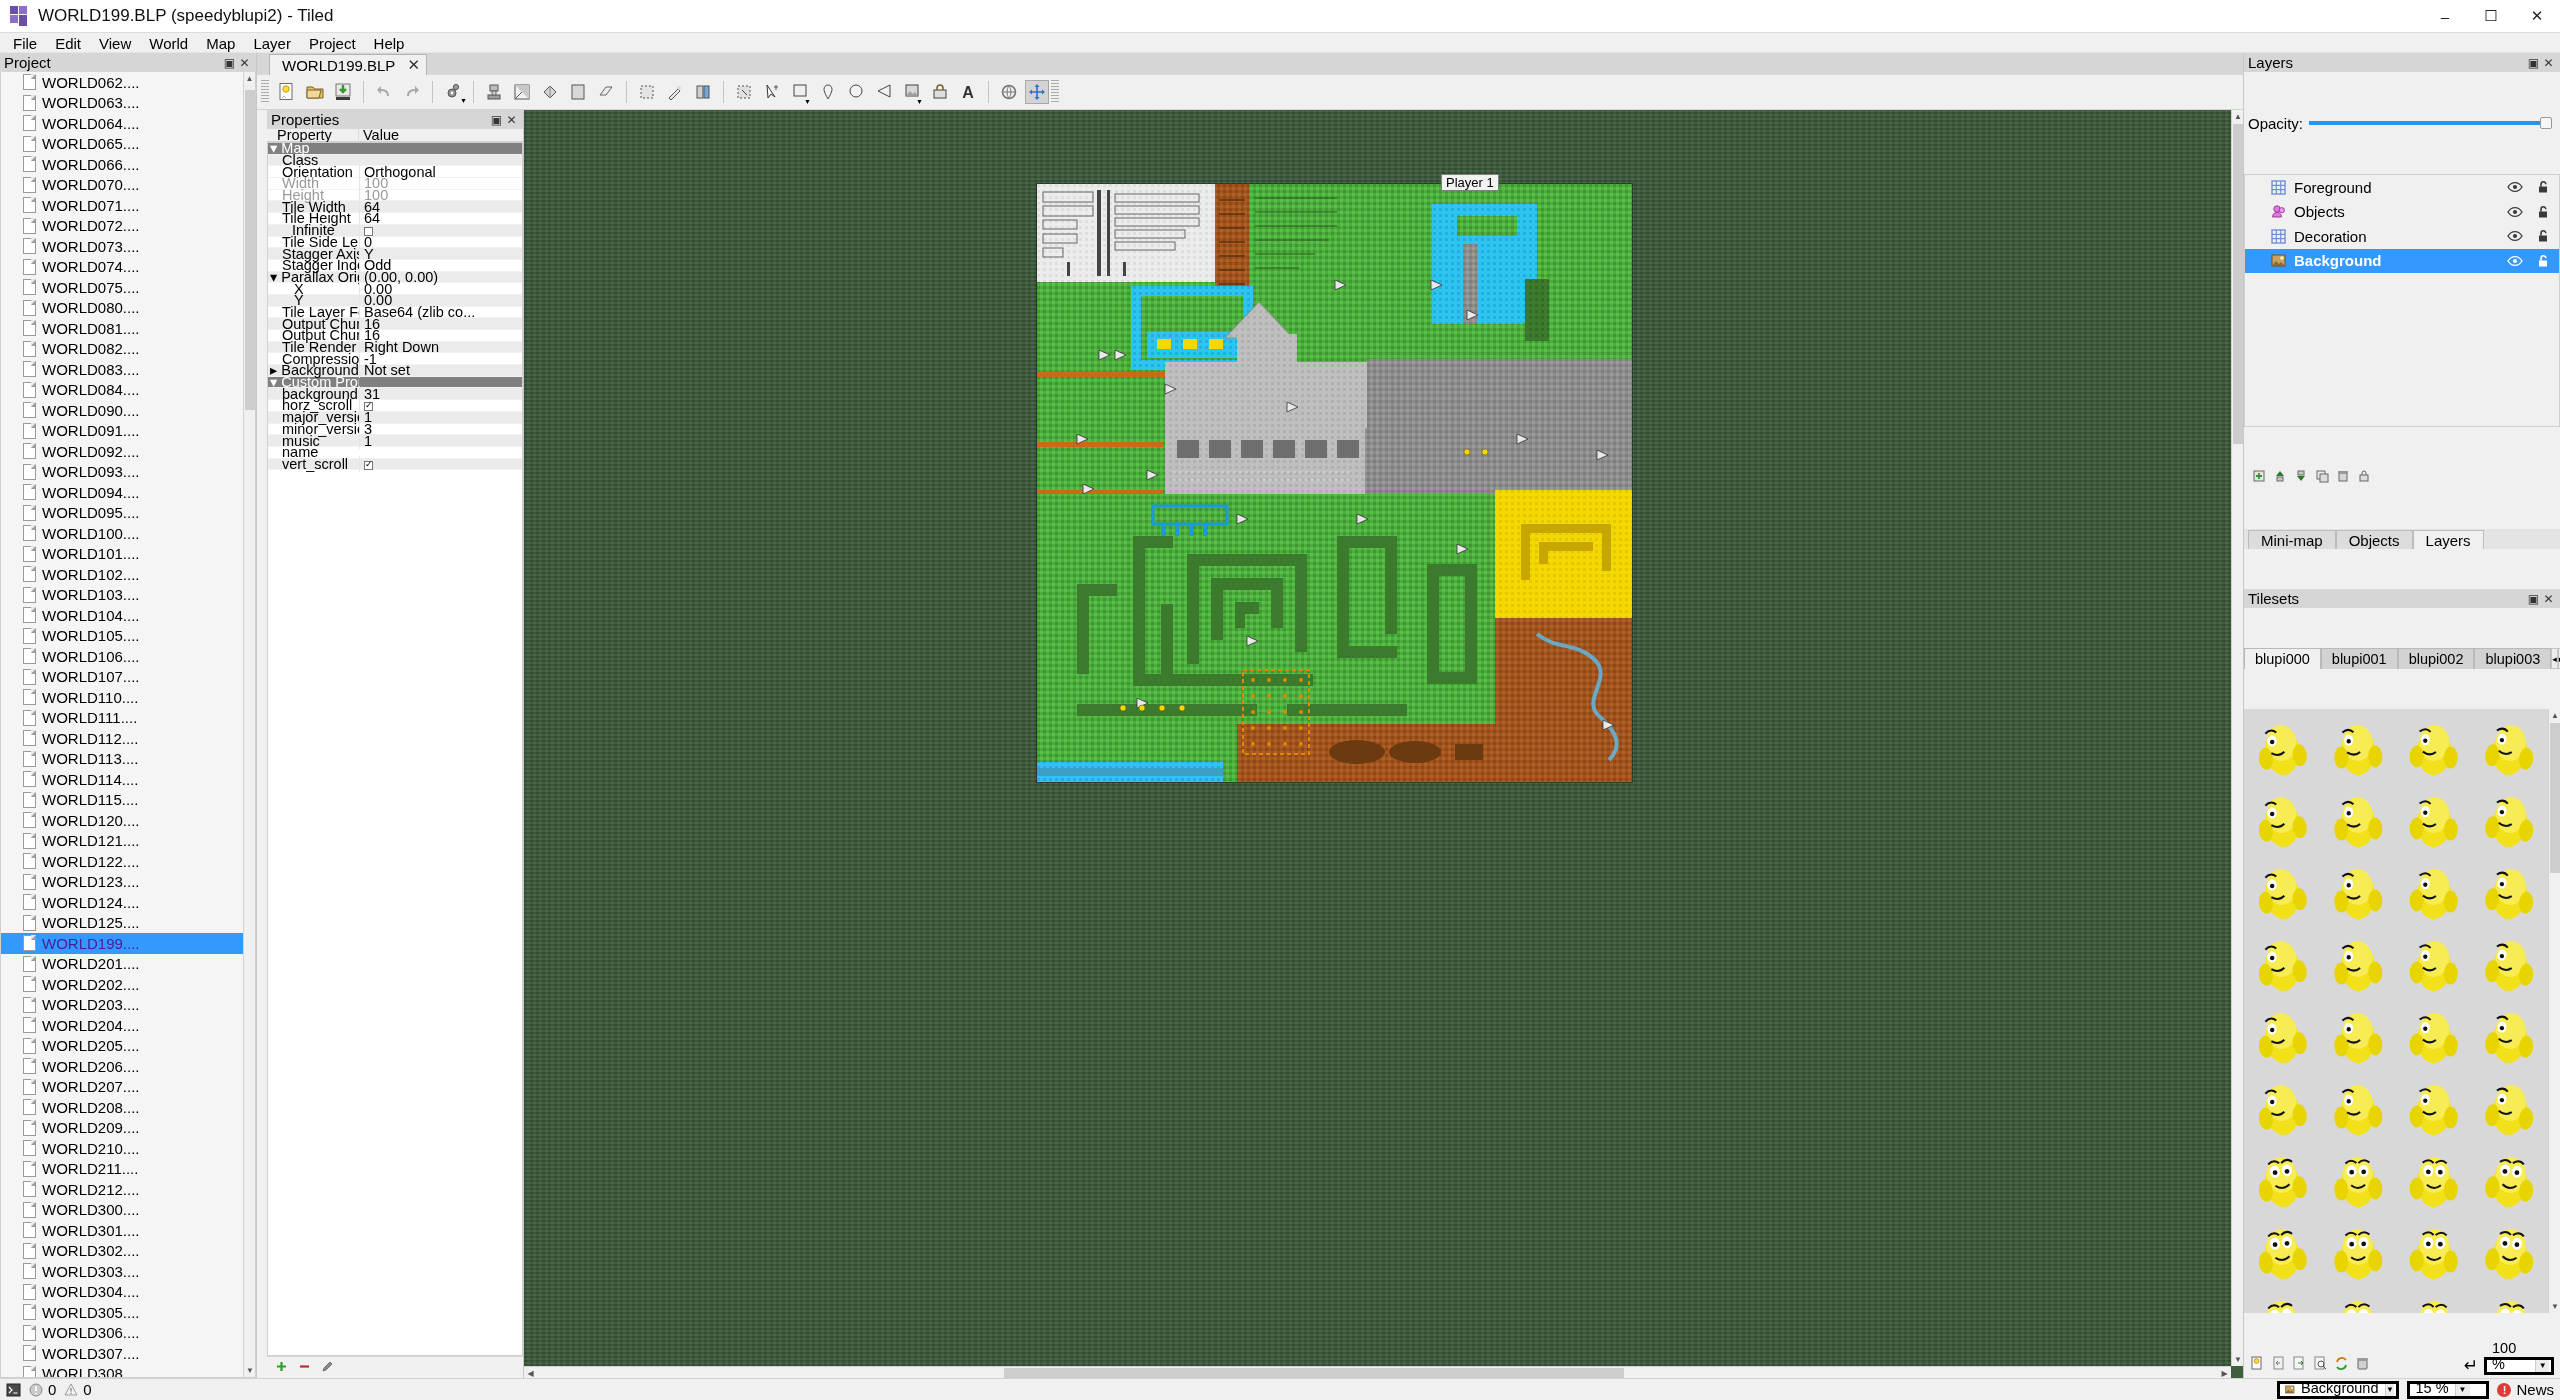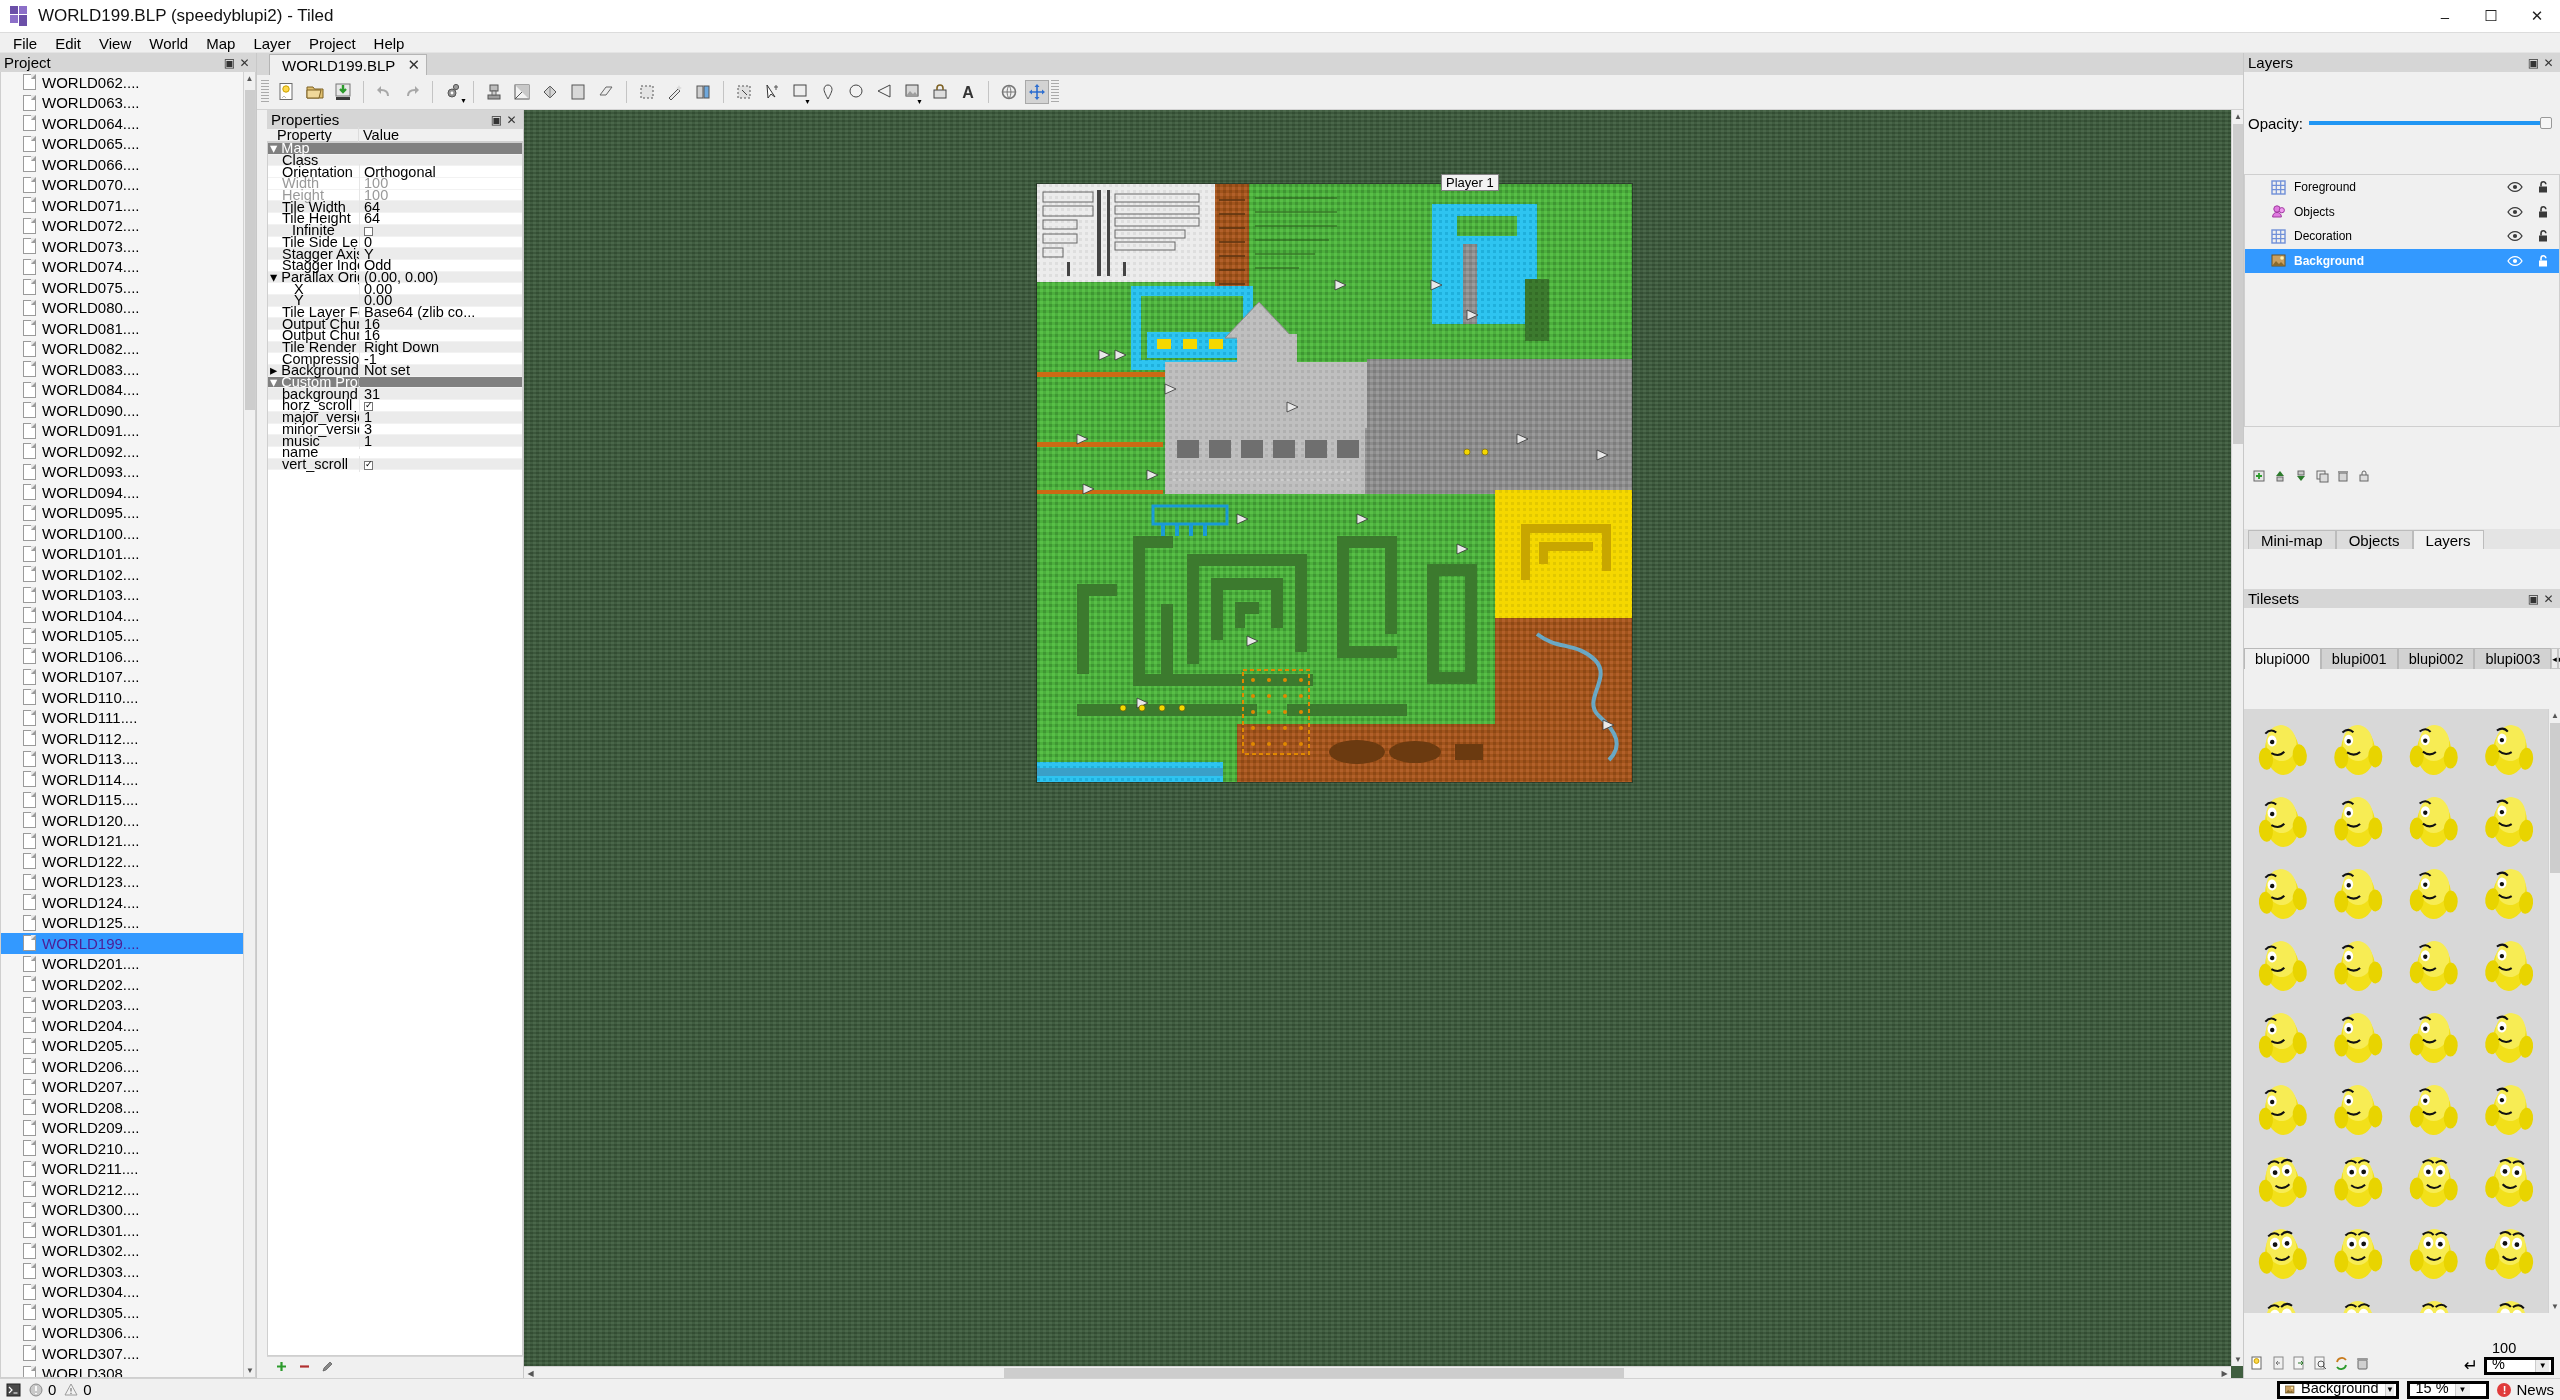--- a/index.html
+++ b/index.html
@@ -127,21 +127,21 @@
   #rightcol { width:317px; flex:0 0 317px; background:#f0f0f0; display:flex;
               flex-direction:column; border-left:1px solid #c8c8c8;gap:40px; }
   #opacityrow { height:22px; display:flex; align-items:center; padding:0 8px 0 4px; gap:6px; }
   #opacityrow .lbl { font-size:15px; }
   #oslider { flex:1; height:8px; position:relative; }
   #oslider .track { position:absolute; left:0; right:0; top:2px; height:4px; background:#2196f3; }
   #oslider .knob { position:absolute; right:0; top:-2px; width:12px; height:12px;
                    background:#f6f6f6; border:1px solid #999; border-radius:2px; }
   #layerlist { height:253px; background:#f0f0f0; border:1px solid #cfcfcf; }
   .layerrow { height:24.5px; display:flex; align-items:center; padding:0 6px 0 26px;
-              font-size:12px; gap:8px; }
+              font-size:15px; gap:8px; }
   .layerrow.sel { background:#3399ff; color:#fff; font-weight:bold; }
   .layerrow .lname { flex:1; }
   .layerrow .eye,.layerrow .lock { width:20px; display:flex; align-items:center;
                                     justify-content:center; }
   .licon { width:15px; height:15px; flex:0 0 auto; }
   #layertools { height:22px; display:flex; align-items:center; gap:7px; padding-left:8px;
                 background:#f0f0f0; }
   #dockTabs { height:20px; display:flex; align-items:flex-end; padding-left:4px;
               background:#e4e4e4; }
   .dtab { height:19px; padding:0 12px; font-size:15px; background:#dcdcdc;

